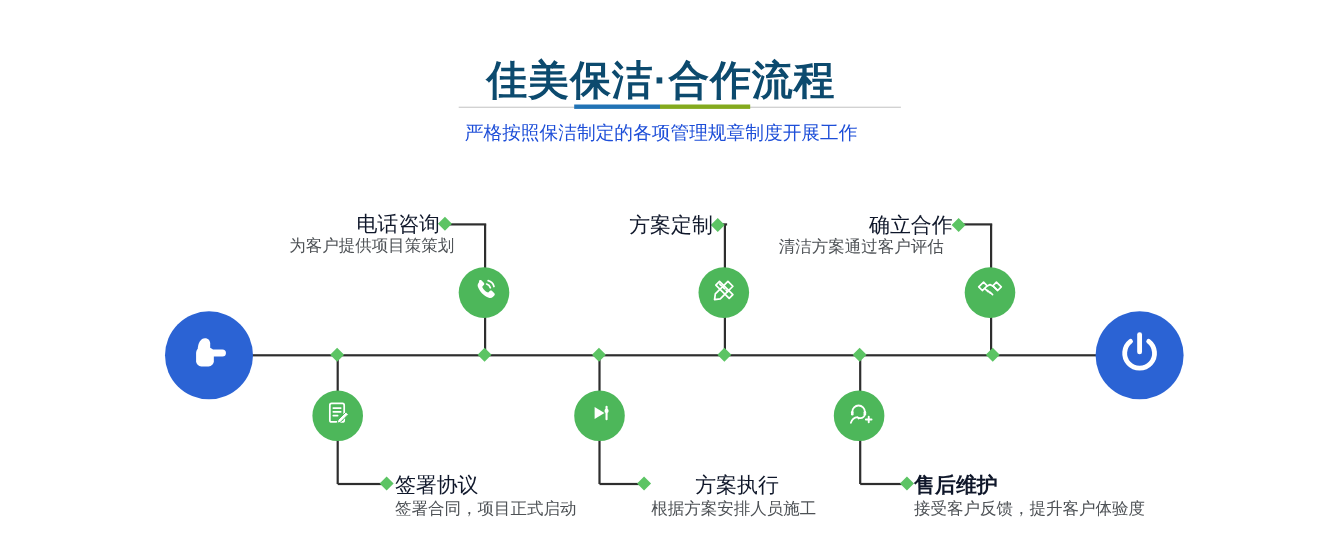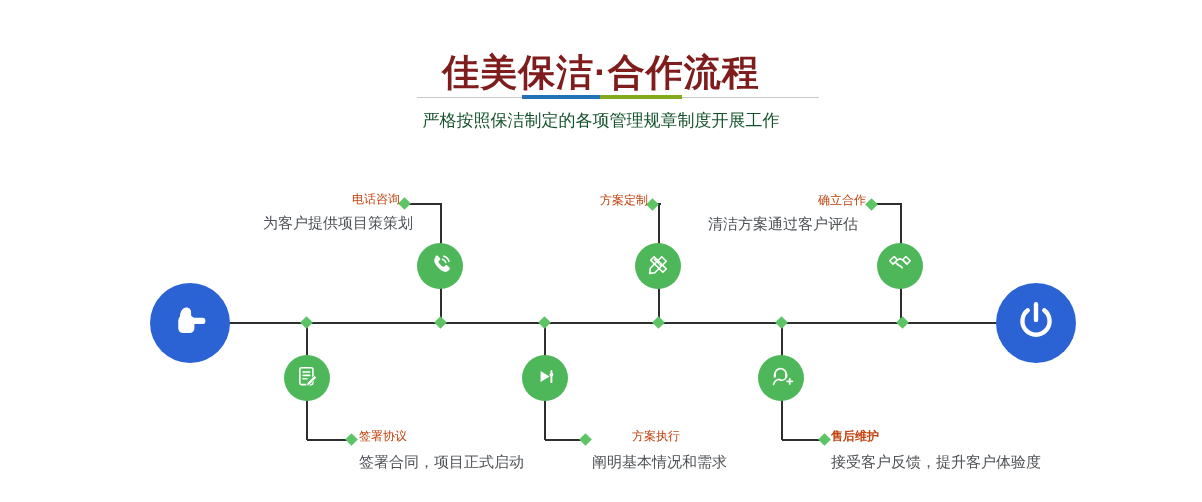--- a/index.html
+++ b/index.html
@@ -3,26 +3,26 @@
 <meta charset="utf-8">
 <style>
   * { margin:0; padding:0; box-sizing:border-box; }
   html,body { background:#fff; }
   body { font-family:"Liberation Sans","DejaVu Sans",sans-serif; }
   .canvas { position:relative; width:1202px; height:502px; background:#ffffff; overflow:hidden; }
   .abs { position:absolute; }
 
   
   .page-title { width:100%; top:48px; text-align:center; font-size:37px; font-weight:bold;
-                color:#7f1d1d; letter-spacing:1px; }
+                color:#0c4a6e; letter-spacing:1px; }
   .divider { left:401px; top:95px; width:400px; height:5px; }
   .dv-line { position:absolute; left:16px; right:-18px; top:2px; height:1px; background:#c8c8c8; }
   .dv-blue { position:absolute; left:121px; top:0; width:78px; height:4px; background:#2173b5; }
   .dv-green{ position:absolute; left:199px; top:0; width:82px; height:4px; background:#84aa1e; }
-  .page-subtitle { width:100%; top:109px; text-align:center; font-size:17px; color:#14532d; }
+  .page-subtitle { width:100%; top:109px; text-align:center; font-size:17px; color:#1d4ed8; }
 
   
   .ln { position:absolute; background:#2e2e2e; }
   .main-line { left:190px; top:322px; width:845px; height:2px; }
   .vl { width:2px; }
   .vl1 { left:440px; top:204px; height:120px; }
   .vl3 { left:658px; top:204px; height:120px; }
   .vl5 { left:900px; top:204px; height:120px; }
   .vl2 { left:306px; top:322px; height:118px; }
   .vl4 { left:544px; top:322px; height:118px; }
@@ -49,21 +49,21 @@
   .c-end   { left:996px; top:283px; }
   .gc { width:46px; height:46px; background:#4db75a; }
   .gc-phone   { left:417px; top:243px; }
   .gc-design  { left:635px; top:243px; }
   .gc-shake   { left:877px; top:243px; }
   .gc-sign    { left:284px; top:355px; }
   .gc-play    { left:522px; top:355px; }
   .gc-support { left:758px; top:355px; }
 
   
-  .st { position:absolute; white-space:nowrap; font-size:12px; font-weight:500; color:#c2410c; }
+  .st { position:absolute; white-space:nowrap; font-size:19px; font-weight:500; color:#0f172a; }
   .sd { position:absolute; white-space:nowrap; font-size:15px; color:#4d5155; }
   .t1 { right:802px; top:191px; } .d1 { left:263px; top:214px; }
   .t3 { right:554px; top:192px; } .d3 { left:466px; top:214px; }
   .t5 { right:336px; top:192px; } .d5 { left:708px; top:215px; }
   .t2 { left:359px; top:428px; }  .d2 { left:359px; top:453px; }
   .t4 { left:592px; top:428px;margin-left:40px; }  .d4 { left:592px; top:453px; }
   .t6 { left:831px; top:428px;font-weight:bold; }  .d6 { left:831px; top:453px; }
 </style>
 </head>
 <body>
@@ -206,17 +206,17 @@
 
   <div class="st t1">电话咨询</div>
   <div class="sd d1">为客户提供项目策策划</div>
   <div class="st t3">方案定制</div>
   <div class="st t5">确立合作</div>
   <div class="sd d5">清洁方案通过客户评估</div>
 
   <div class="st t2">签署协议</div>
   <div class="sd d2">签署合同，项目正式启动</div>
   <div class="st t4">方案执行</div>
-  <div class="sd d4">阐明基本情况和需求</div>
+  <div class="sd d4">根据方案安排人员施工</div>
   <div class="st t6">售后维护</div>
   <div class="sd d6">接受客户反馈，提升客户体验度</div>
 
 </div>
 
 </body></html>

